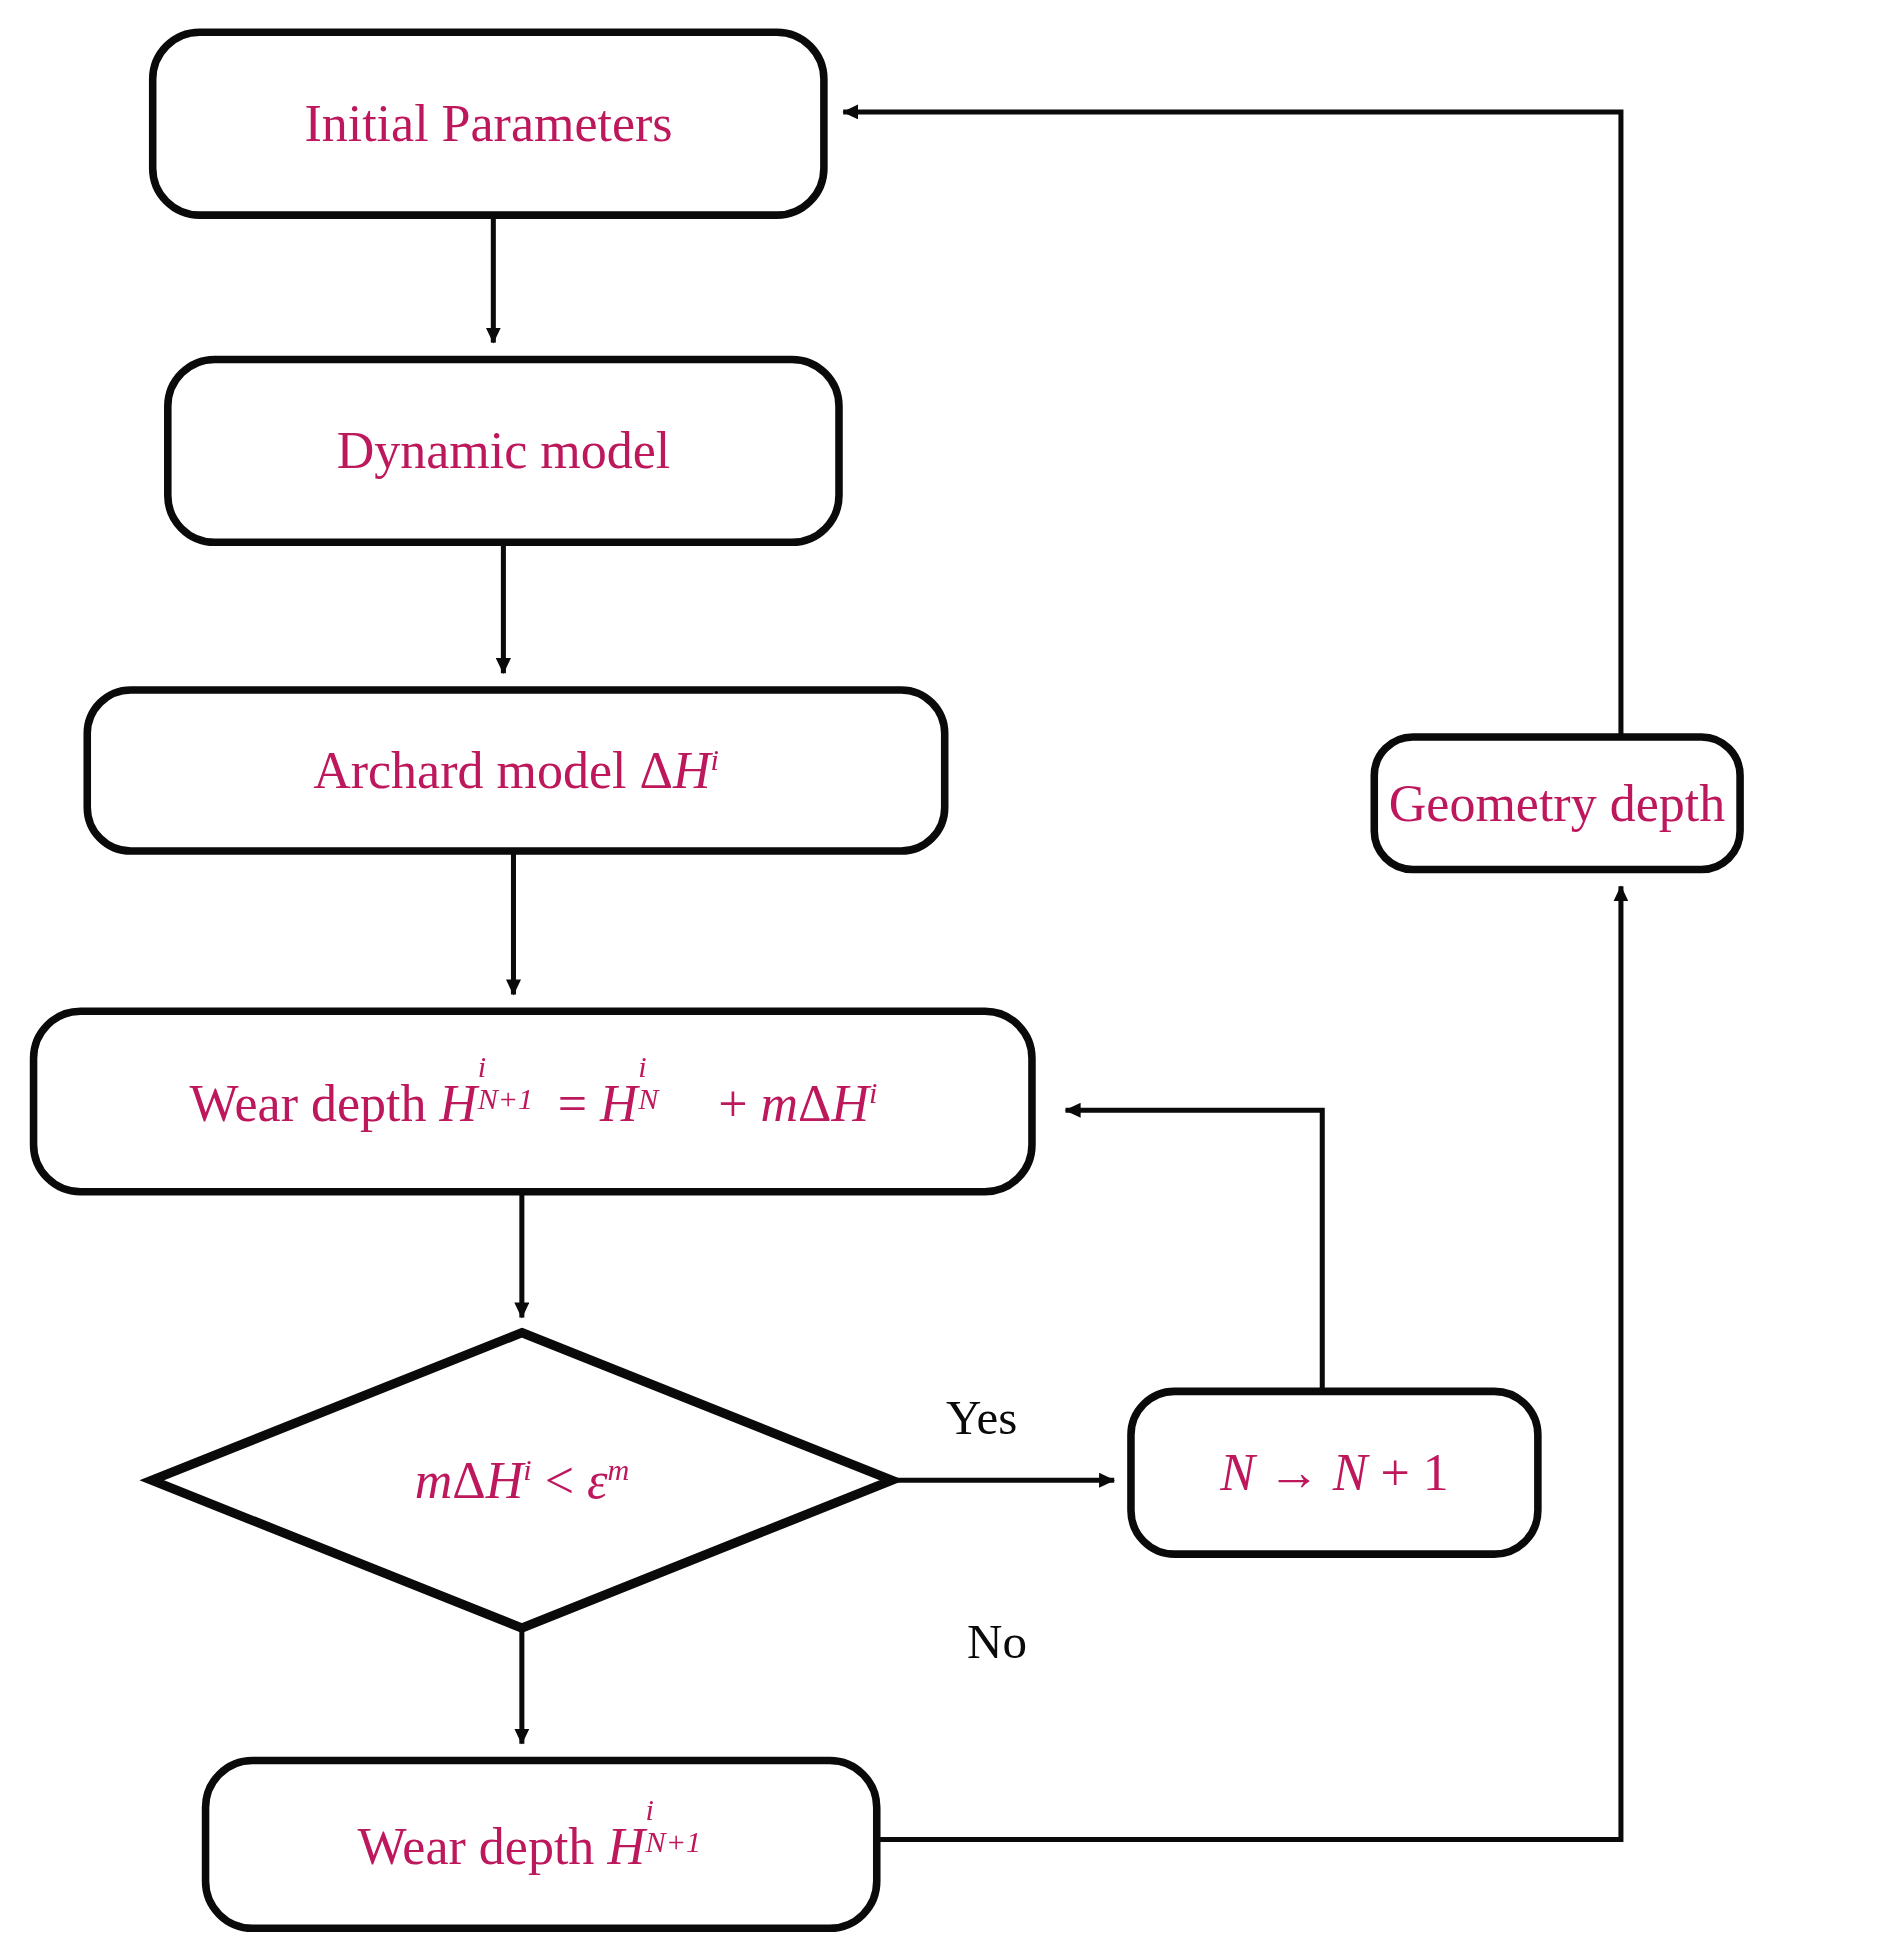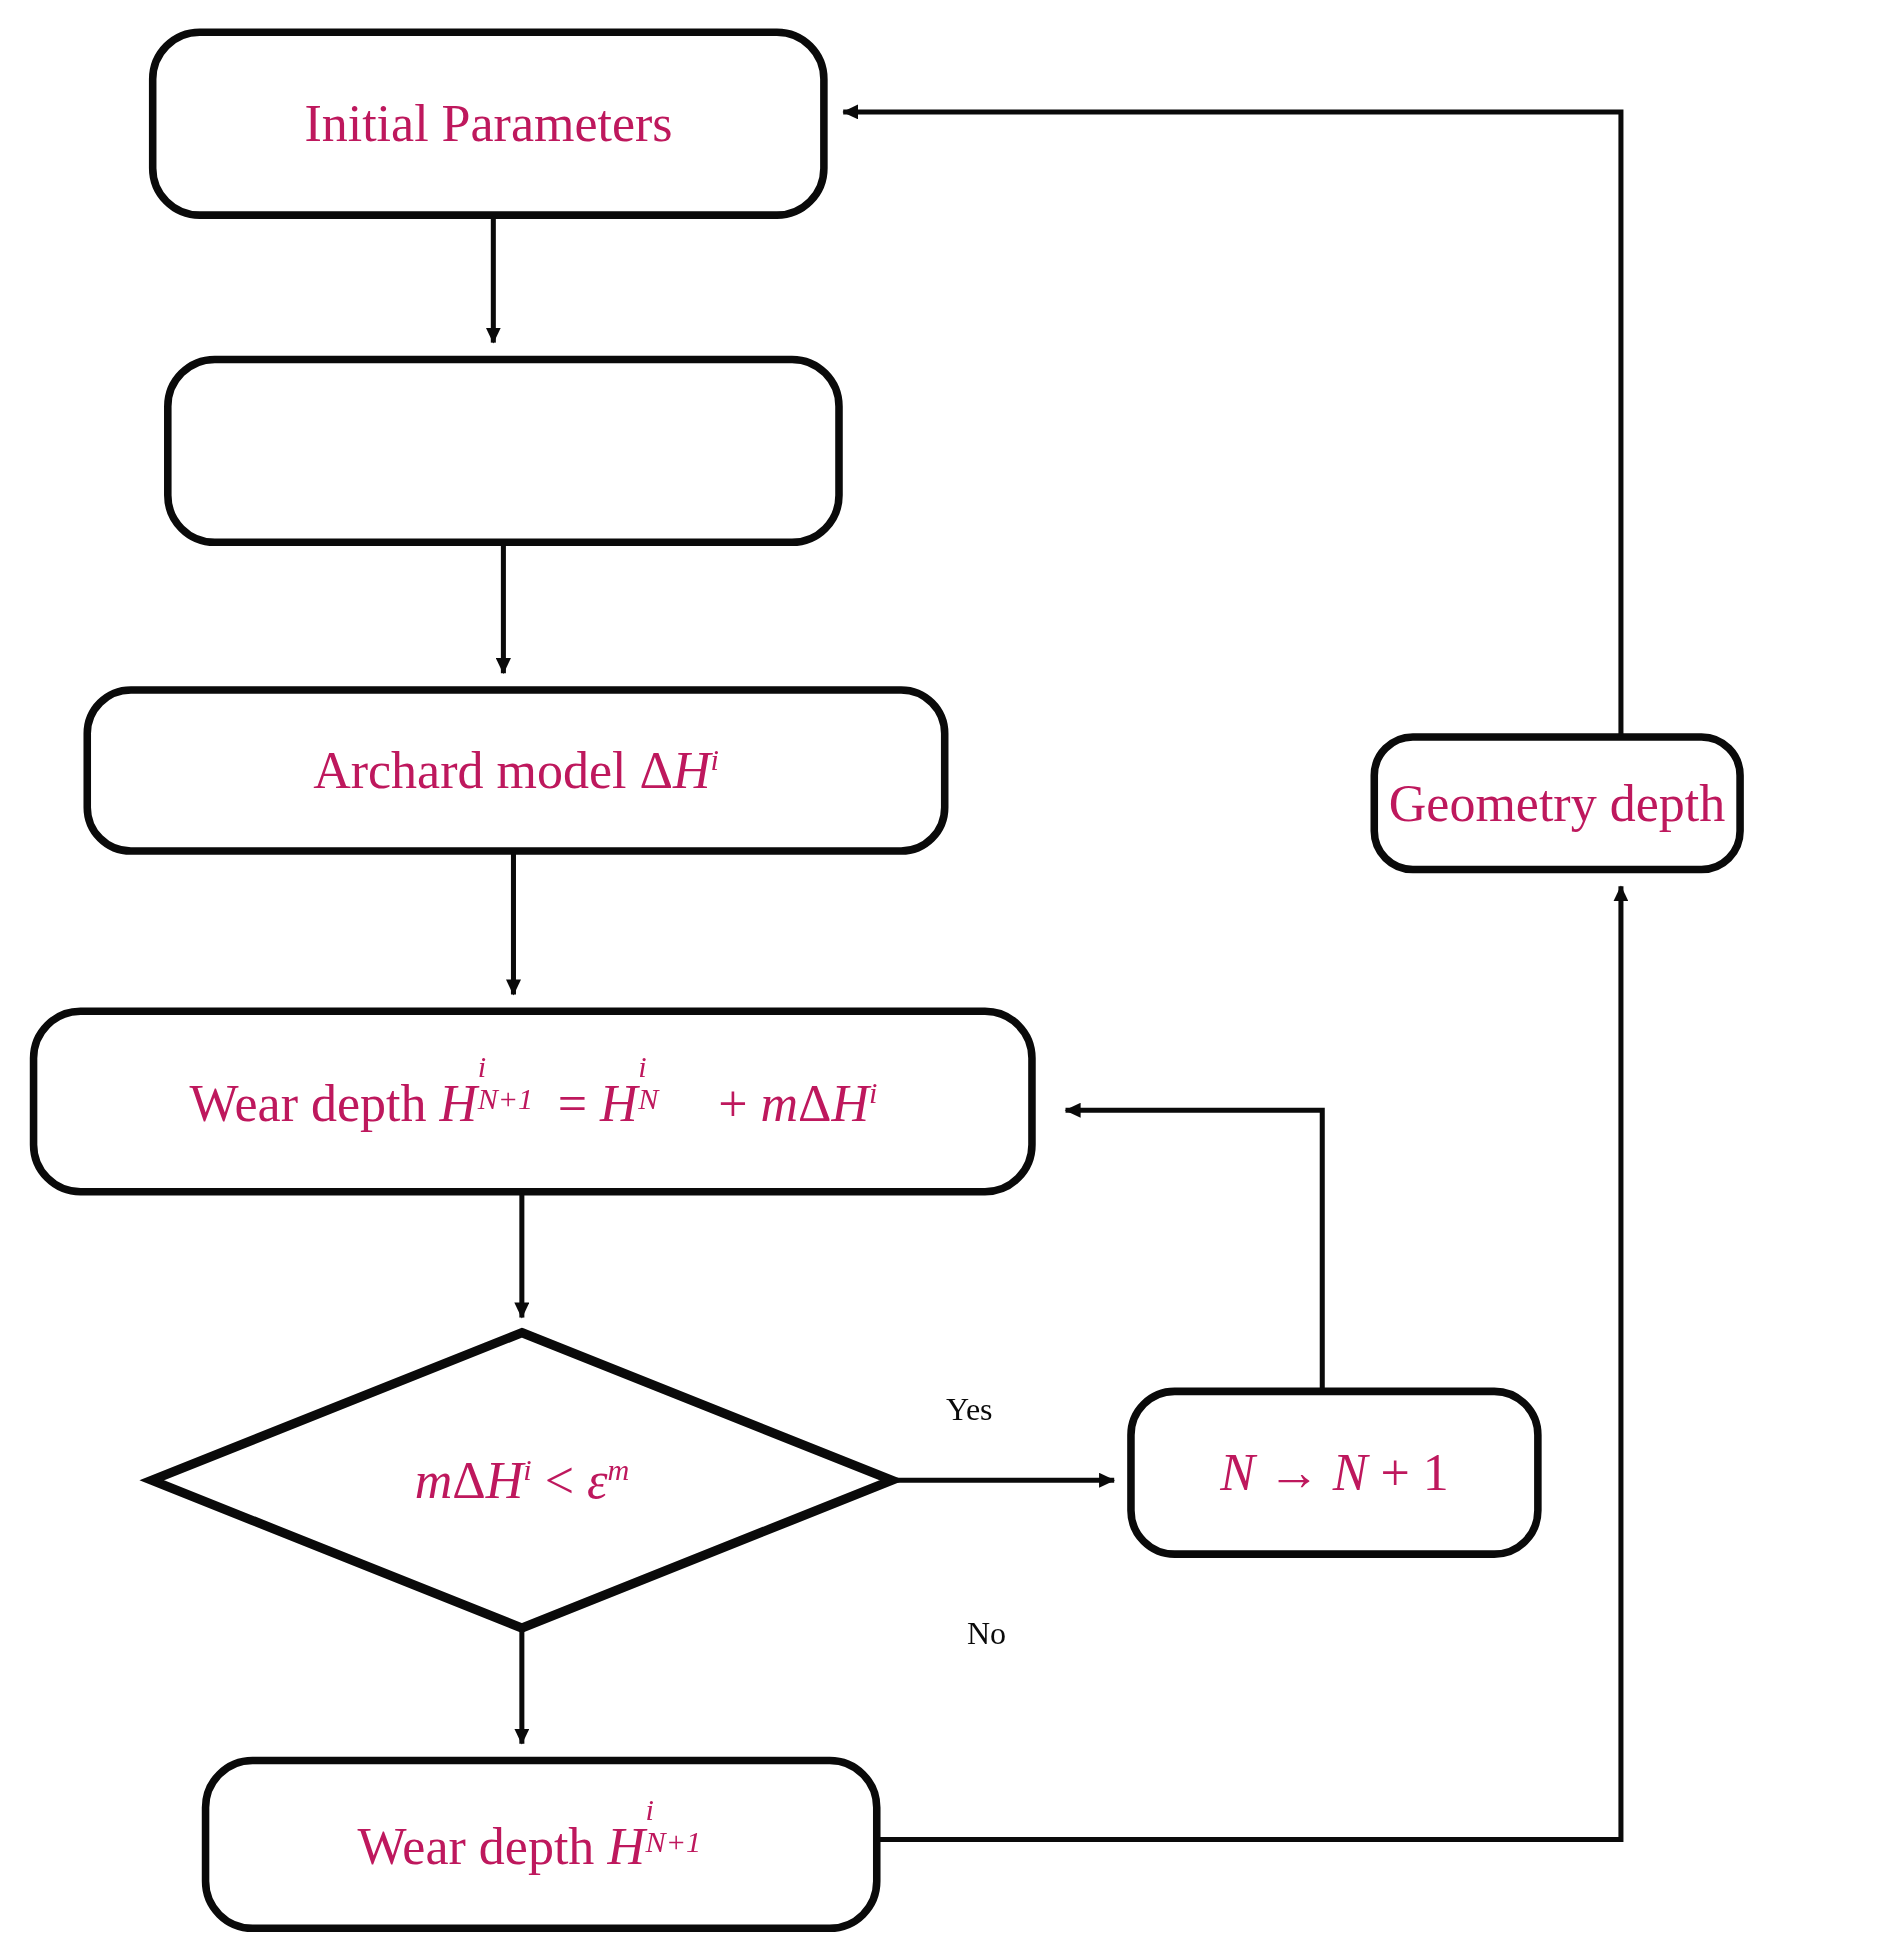--- a/index.html
+++ b/index.html
@@ -32,21 +32,21 @@
     text-align: center;
     color: #be185d;
     font-size: 52px;
     line-height: 1.1;
     white-space: nowrap;
     pointer-events: none;
   }
   .edge-label {
     position: absolute;
     color: #0a0a0a;
-    font-size: 32px;
+    font-size: 49px;
     line-height: 1;
     white-space: nowrap;
   }
   .math {
     font-style: italic;
     font-family: "Liberation Serif", "DejaVu Serif", serif;
   }
   .up {
     font-style: normal;
   }
@@ -124,20 +124,23 @@
       <path d="M1045,2192 L1932,2192 L1932,1056" marker-end="url(#arrowhead-lg)"></path>
 
       <path d="M1932,876 L1932,133 L1005,133" marker-end="url(#arrowhead-lg)"></path>
     </g>
   </svg>
 
   <div class="node-label" style="left:153px; top:32px; width:671px; height:183px;">
     <span>Initial Parameters</span>
   </div>
 
+  <div class="node-label" style="left:168px; top:359px; width:671px; height:183px;">
+    <span>Dynamic model</span>
+  </div>
 
   <div class="node-label" style="left:87px; top:690px; width:858px; height:161px;">
     <span><span>Archard model </span><span class="math"><span class="up">Δ</span><span>H</span><sup>i</sup></span></span>
   </div>
 
   <div class="node-label" style="left:34px; top:1011px; width:999px; height:180px;">
     <span><span>Wear depth </span><span class="math"><span>H</span><span class="subsup"><span class="s-top">i</span><span class="s-bot">N+1</span></span><span class="gap"></span><span class="up">=</span>&nbsp;<span>H</span><span class="subsup"><span class="s-top">i</span><span class="s-bot">N</span></span><span class="gap"></span><span class="up">+</span>&nbsp;<span>m</span><span class="up">Δ</span><span>H</span><sup>i</sup></span></span>
   </div>
 
   <div class="node-label" style="left:304px; top:1418px; width:436px; height:126px; font-size:52px;">

